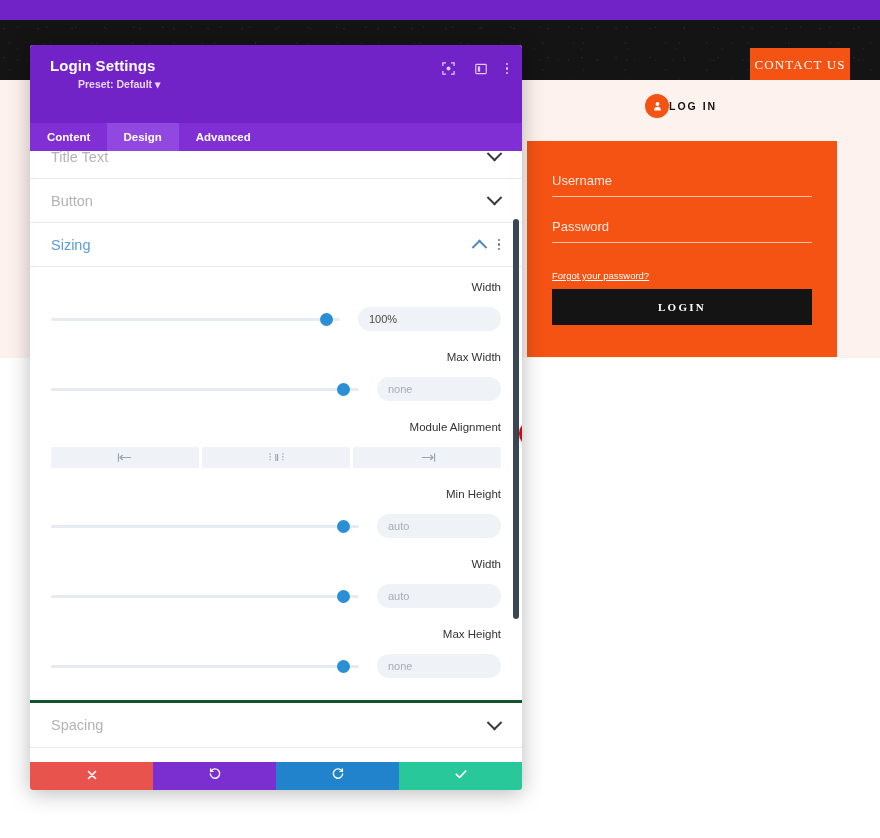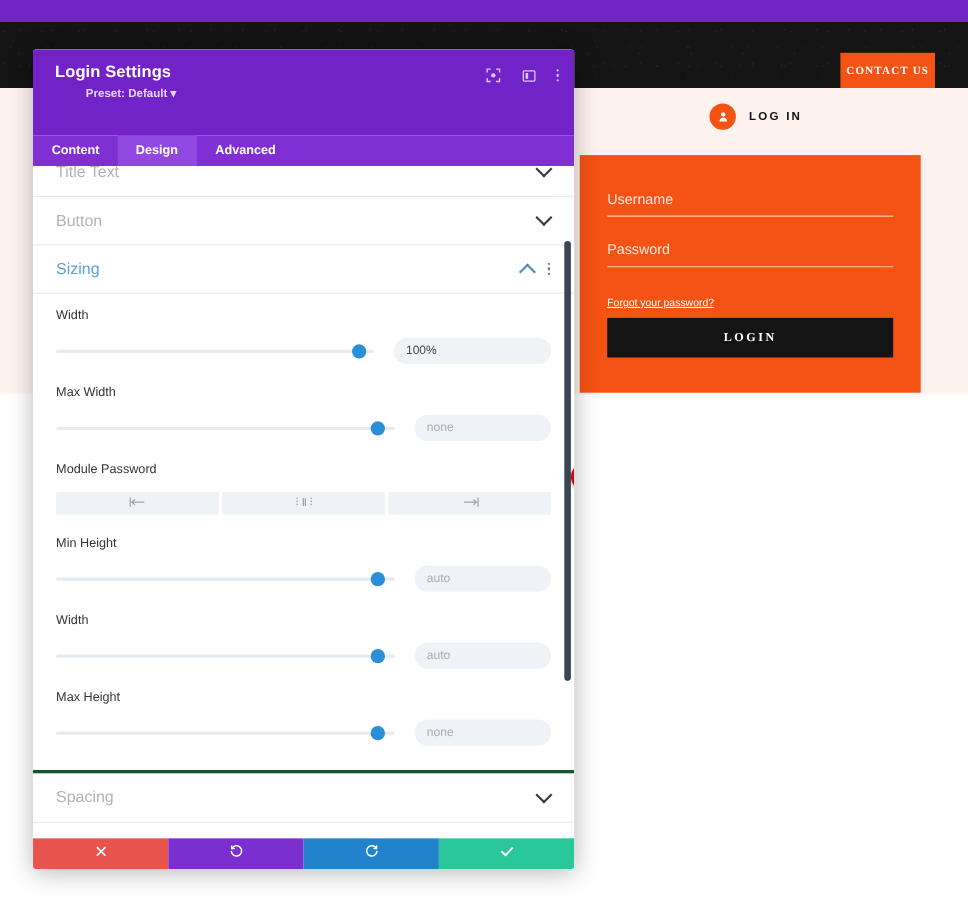--- a/index.html
+++ b/index.html
@@ -33,45 +33,45 @@
       radial-gradient(circle at 12% 30%, rgba(255,255,255,0.07) 0.6px, transparent 1px),
       radial-gradient(circle at 37% 70%, rgba(255,255,255,0.06) 0.6px, transparent 1px),
       radial-gradient(circle at 61% 22%, rgba(255,255,255,0.07) 0.6px, transparent 1px),
       radial-gradient(circle at 82% 62%, rgba(255,255,255,0.05) 0.6px, transparent 1px),
       radial-gradient(circle at 24% 85%, rgba(255,255,255,0.05) 0.6px, transparent 1px),
       radial-gradient(circle at 70% 88%, rgba(255,255,255,0.06) 0.6px, transparent 1px);
     background-size: 34px 29px, 47px 41px, 29px 33px, 53px 37px, 41px 27px, 38px 45px;
   }
   .contact-btn {
     position: absolute; right: 30px; top: 28px;
-    width: 86px; height: 33px;
+    width: 100px; height: 33px;
     background: #f45314;
     color: #ffffff;
     font-family: "Liberation Serif", serif;
-    font-size: 10px;
-    font-weight: 700;
+    font-size: 13px;
+    font-weight: 400;
     letter-spacing: 1.1px;
     display: flex; align-items: center; justify-content: center;
     cursor: pointer;
   }
 
   .site-body {
     position: absolute; left: 0; top: 80px;
     width: 880px; height: 278px;
     background: #fdf2ee;
   }
   .site-white {
     position: absolute; left: 0; top: 358px;
     width: 880px; height: 480px;
     background: #ffffff;
   }
 
   .login-head {
     position: absolute; left: 645px; top: 94px;
-    display: flex; align-items: center; gap: 12px; text-align: right;
+    display: flex; align-items: center;  text-align: right;
   }
   .login-head .av {
     width: 24px; height: 24px; border-radius: 50%;
     background: #f45314;
     display: flex; align-items: center; justify-content: center;
   }
   .login-head .av svg { display: block; }
   .login-head .lbl {
     font-size: 10.5px; font-weight: 700; letter-spacing: 2px; color: #111111;
   }
@@ -157,20 +157,21 @@
     color: #ffffff; font-size: 11.5px; font-weight: 700;
     cursor: pointer;
   }
   .tab.active { background: #9148e0; padding-left: 16px; }
 
   .modal-body {
     flex: 1 1 auto;
     position: relative;
     overflow: hidden;
     background: #ffffff;
+    text-align: right;
   }
   .scroll-inner {
     position: absolute; left: 0; top: -16px; width: 492px;
   }
 
   .accordion {
     height: 44px;
     display: flex; align-items: center; justify-content: space-between;
     padding: 0 22px 0 21px;
     border-bottom: 1px solid #eaeaea;
@@ -389,21 +390,21 @@
             <div class="ctrl-row">
               <div class="slider">
                 <div class="track"></div>
                 <div class="knob" style="left:93%"></div>
               </div>
               <div class="vinput placeholder">none</div>
             </div>
           </div>
 
           <div class="ctrl">
-            <div class="ctrl-label">Module Password</div>
+            <div class="ctrl-label">Module Alignment</div>
             <div class="align-row">
               <div class="align-btn">
                 <span>
                   <svg width="17" height="11" viewBox="0 0 24 14" stroke="#9aa4b2" stroke-width="1.6" fill="none">
                     <path d="M2 1v12M4 7h16M8 3.5L4.2 7 8 10.5"></path>
                   </svg>
                 </span>
               </div>
               <div class="align-btn">
                 <span>

